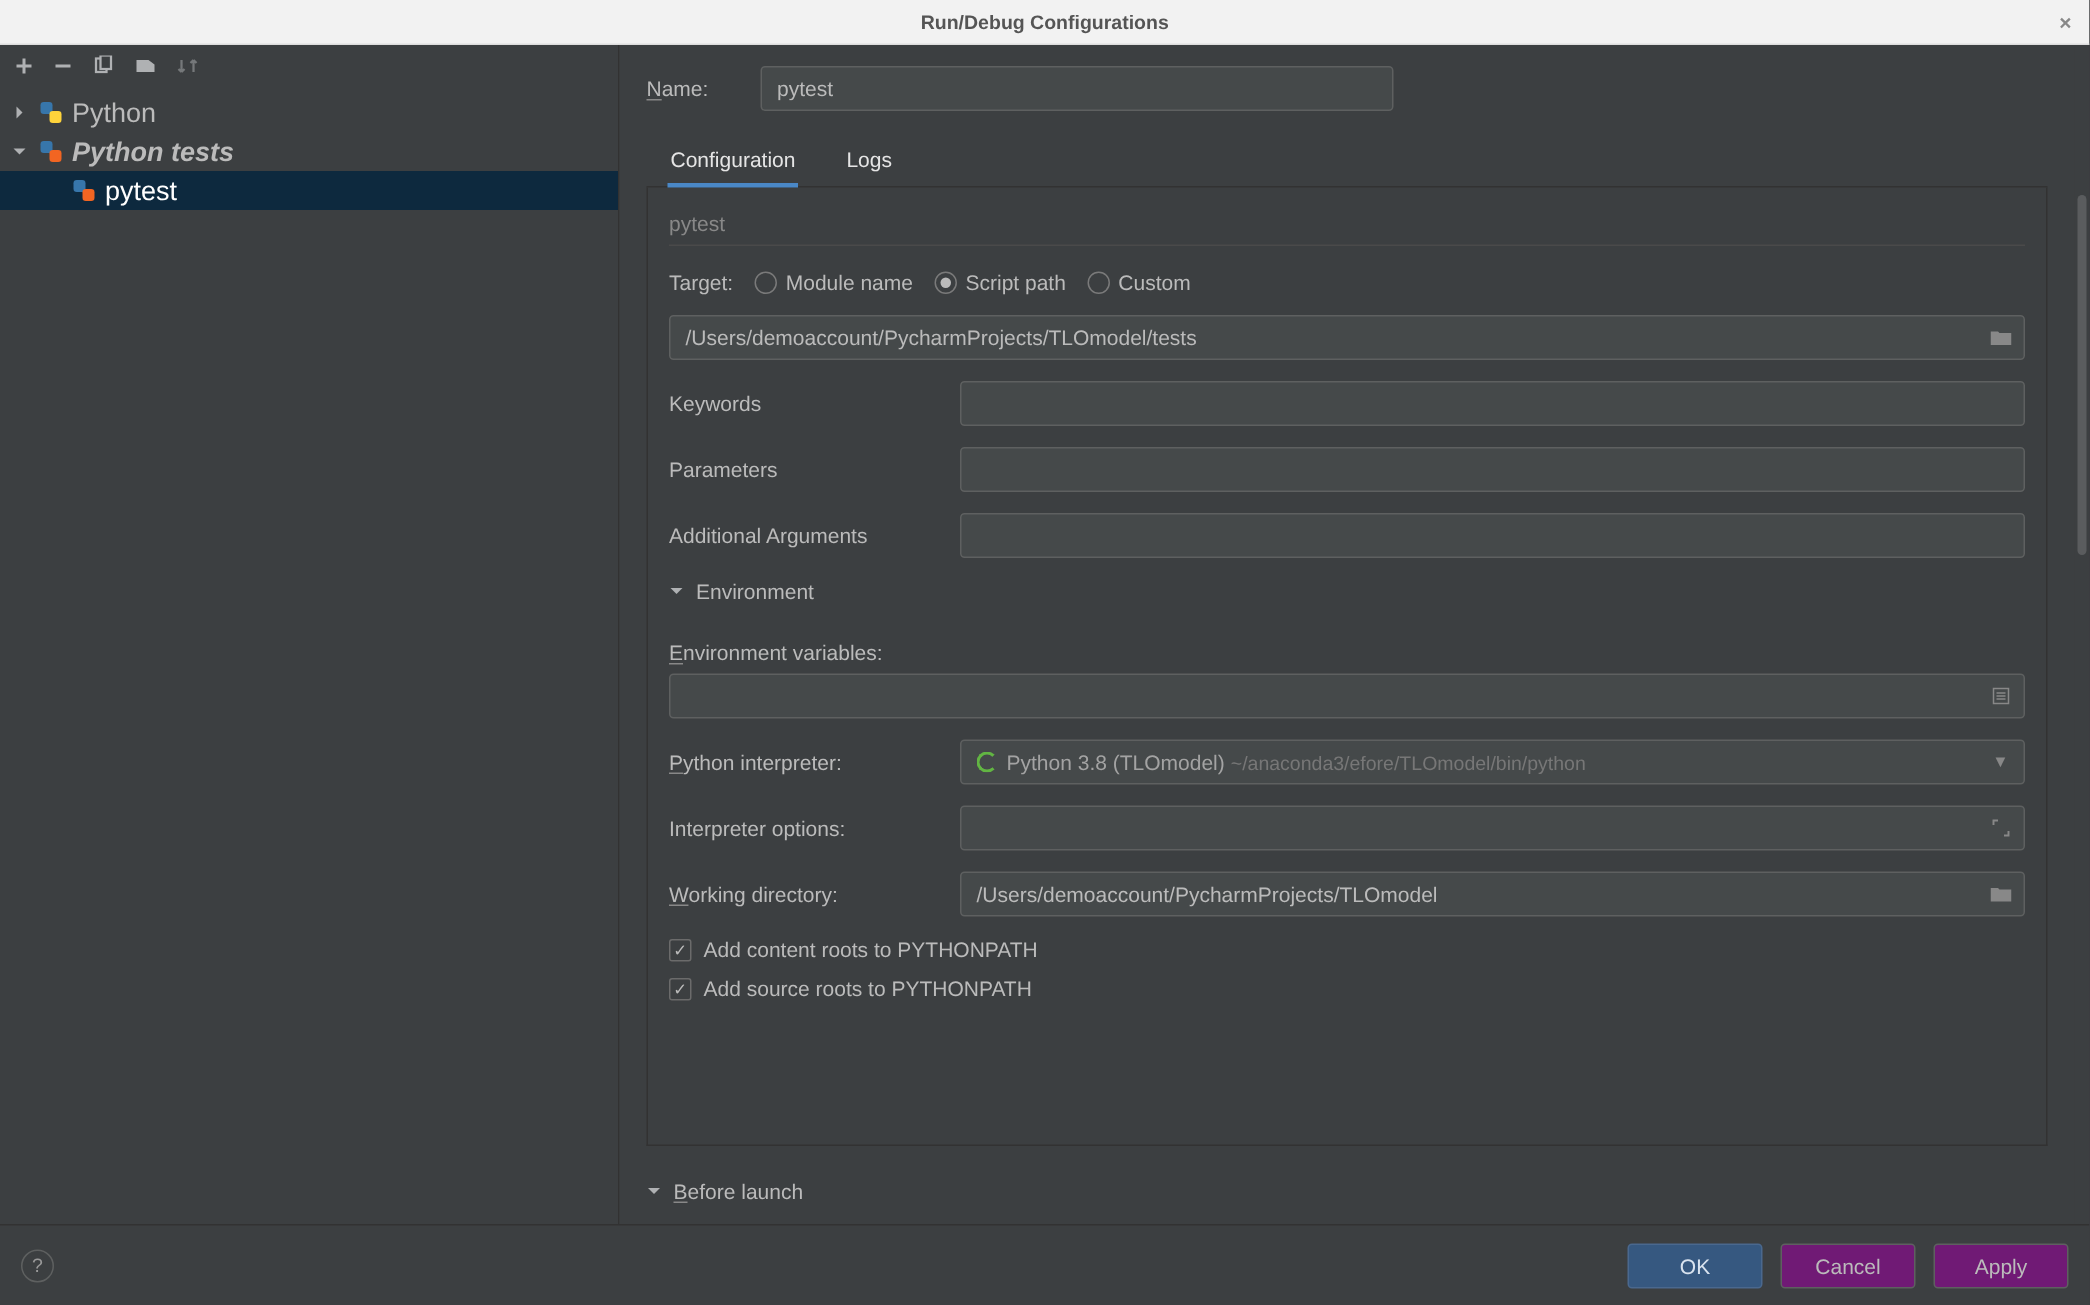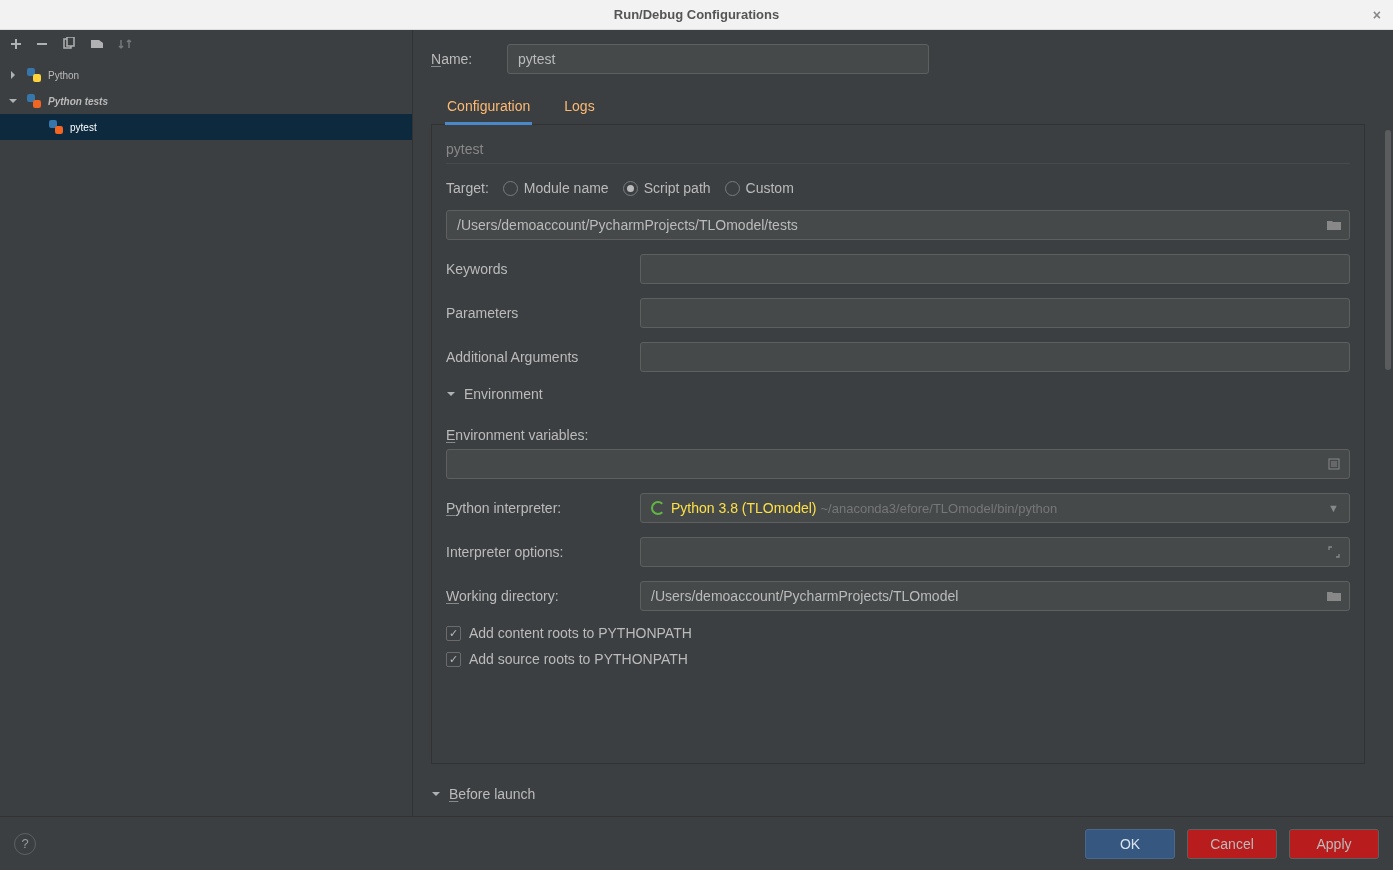--- a/index.html
+++ b/index.html
@@ -57,21 +57,21 @@
 .tree-row.selected { background: #0d293e; color: #fff; }
 .tree-arrow { width: 12px; display: inline-flex; }
 .tree-arrow svg { fill: #afb1b3; }
 .py-icon { width: 16px; height: 16px; position: relative; }
 .py-icon::before, .py-icon::after {
   content: ""; position: absolute; width: 8px; height: 8px; border-radius: 2.2px;
 }
 .py-icon::before { background: #3776ab; top: 1px; left: 1px; }
 .py-icon::after  { background: #ffd43b; bottom: 1px; right: 1px; }
 .py-icon.test::after { background: #f26522; }
-.tree-label { font-size: 10px; }
+.tree-label { font-size: 18px; }
 .bold { font-weight: 600; font-style: italic; }
 .sidebar-footer { padding: 10px 12px 16px; }
 .link { color: #589df6; cursor: pointer; }
 .content {
   flex: 1;
   background: #3c3f41;
   display: flex;
   position: relative;
 }
 .content-inner { flex: 1; padding: 14px 18px 14px 18px; display: flex; flex-direction: column; overflow: hidden; }
@@ -85,21 +85,21 @@
 }
 .top-checks { display: flex; align-items: center; gap: 18px; margin-left: auto; }
 .chk-lbl { display: flex; align-items: center; gap: 8px; cursor: pointer; }
 .chk {
   width: 15px; height: 15px; border: 1px solid #6b6b6b; border-radius: 2px;
   background: transparent; display: inline-flex; align-items: center; justify-content: center;
 }
 .chk.checked::after { content: "✓"; color: #bbb; font-size: 11px; }
 .gear { color: #9a9a9a; font-size: 16px; }
 .tabs { display: flex; gap: 30px; border-bottom: 1px solid #323232; padding-left: 14px; }
-.tab { padding: 8px 2px; cursor: pointer; color: #fdba74; font-size: 14px; }
+.tab { padding: 8px 2px; cursor: pointer; color: #e5e5e5; font-size: 14px; }
 .tab.active { border-bottom: 3px solid #4a88c7; margin-bottom: -1px; }
 .panel {
   flex: 1;
   border: 1px solid #323232;
   border-top: none;
   padding: 16px 14px;
   overflow: auto;
 }
 .section-title { color: #888; font-size: 14px; margin-bottom: 6px; }
 .section-sep { border-bottom: 1px solid #4a4a4a; margin: 2px 0 16px; }
@@ -119,42 +119,42 @@
 }
 .text-input.full { width: 100%; flex: none; }
 .text-input.short { flex: 1; }
 .input-adorn {
   position: absolute; right: 6px; top: 50%; transform: translateY(-50%);
   width: 18px; height: 18px; display: flex; align-items: center; justify-content: center;
   color: #888;
 }
 .section-header { display: flex; align-items: center; gap: 8px; margin: 8px 0 25px; cursor: pointer; }
 .section-header svg { fill: #afb1b3; }
-.interp-main { color: #fde047; }
+.interp-main { color: #a3a3a3; }
 .interp-path { color: #777; font-size: 13px; margin-left: 4px; }
 .loading-ring {
   width: 14px; height: 14px; border: 2px solid #62b543; border-right-color: transparent;
   border-radius: 50%; display: inline-block; margin-right: 6px; vertical-align: -2px;
 }
 .combo .chev { position: absolute; right: 10px; top: 50%; transform: translateY(-50%); color: #888; font-size: 11px; }
 .checks-block { margin-top: 4px; }
 .checks-block .chk-lbl { margin-bottom: 10px; }
 .before-launch { display: flex; align-items: center; gap: 8px; margin-top: 22px; cursor: pointer; }
 .footer {
   height: 54px; background: #3c3f41; border-top: 1px solid #323232;
   display: flex; align-items: center; padding: 0 14px; gap: 12px;
 }
 .footer .help {
   width: 22px; height: 22px; border: 1px solid #5e6060; border-radius: 50%;
   display: flex; align-items: center; justify-content: center; color: #9a9a9a; font-size: 13px;
 }
 .footer .spacer { flex: 1; }
 .btn {
   height: 30px; min-width: 90px; padding: 0 18px; border-radius: 3px;
-  border: 1px solid #5e6060; background: #b91c1c; color: #bbb;
+  border: 1px solid #5e6060; background: #701a75; color: #bbb;
   display: flex; align-items: center; justify-content: center; cursor: pointer; font-size: 14px;
 }
 .btn.primary { background: #365880; border-color: #4a688e; color: #d9e3ef; text-align: center; }
 .u { text-decoration: underline; text-decoration-color: #888; text-underline-offset: 2px; }
 </style>
 </head>
 <body>
 
 <div class="titlebar">
   <span>Run/Debug Configurations</span>

